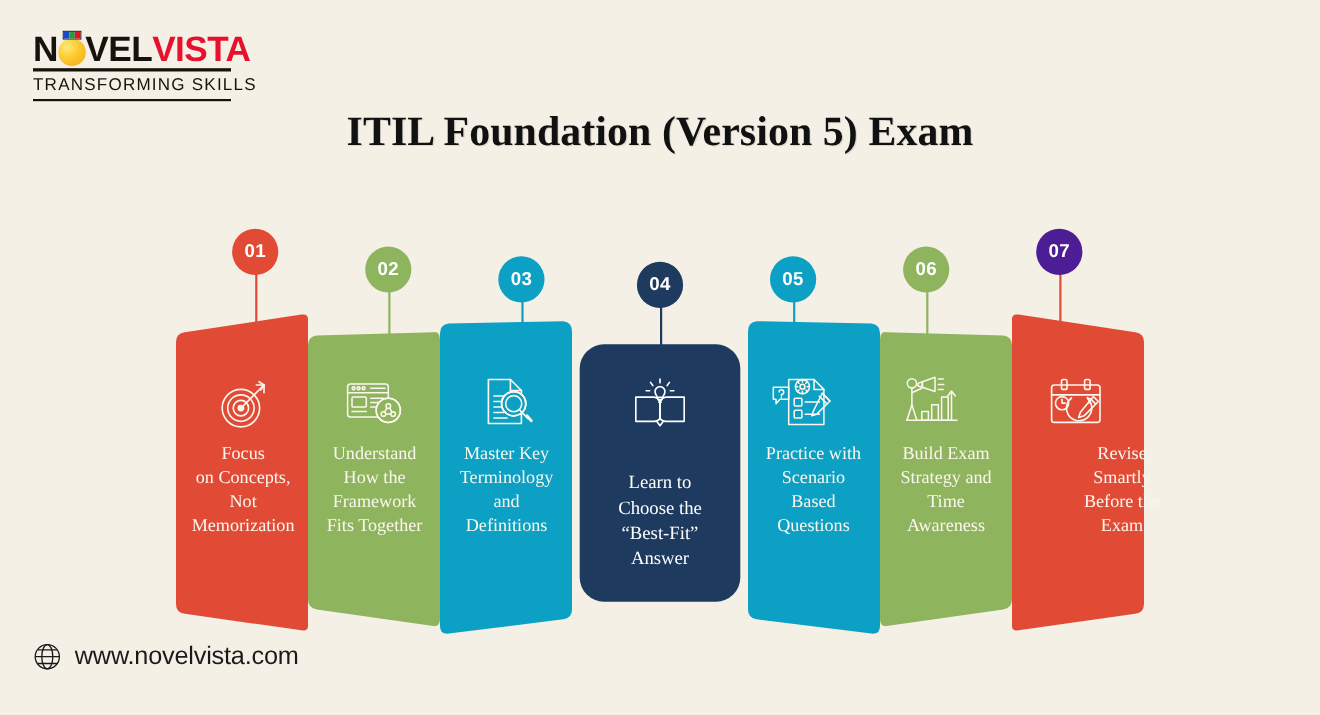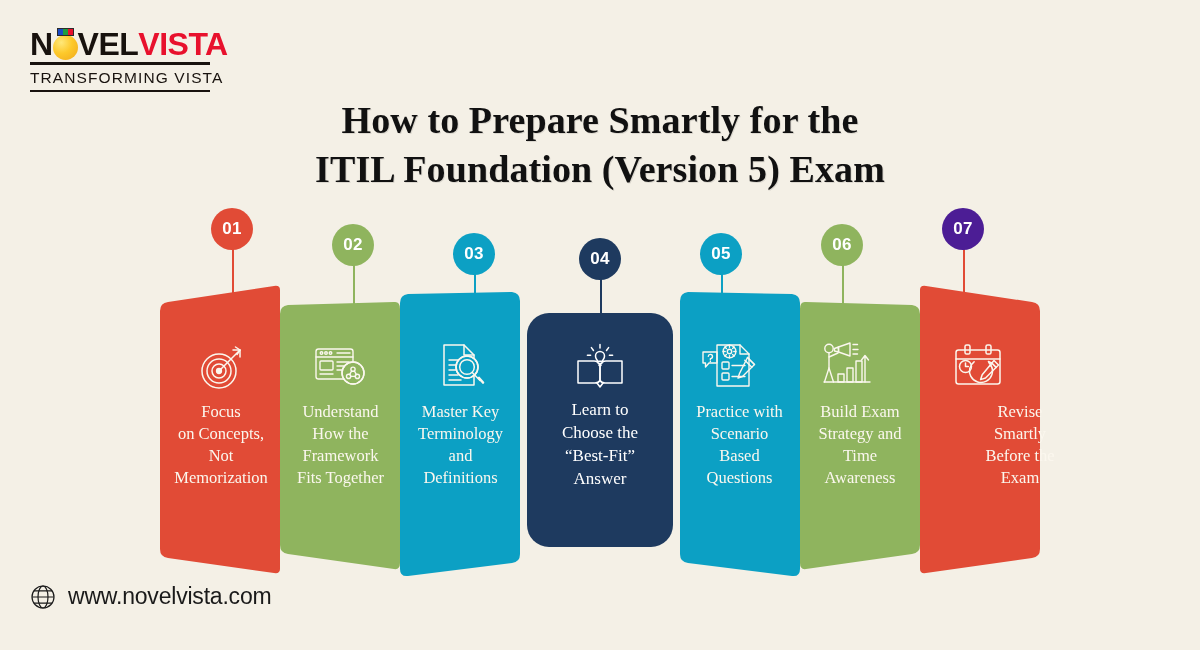--- a/index.html
+++ b/index.html
@@ -100,26 +100,25 @@
       <span class="cap">
           <i></i>
           <i></i>
           <i></i>
         </span>
     </span>
     <span class="logo-vel">VEL</span>
     <span class="logo-vista">VISTA</span>
   </div>
   <div class="logo-rule"></div>
-  <div class="logo-tag">TRANSFORMING VISTA</div>
+  <div class="logo-tag">TRANSFORMING SKILLS</div>
   <div class="logo-underline"></div>
 </div>
 
 <div id="title">
-  <span class="l1">How to Prepare Smartly for the</span>
   <span class="l2">ITIL Foundation (Version 5) Exam</span>
 </div>
 
 <svg id="ribbon" viewBox="0 0 1200 650">
   <defs>
     <clipPath id="cpAll">
         <rect x="0" y="270" width="1200" height="320"></rect>
       </clipPath>
   </defs>
 
@@ -284,21 +283,21 @@
   <div>Fits Together</div>
 </div>
 
 <div class="panel-txt" style="left:401px;top:401px;width:119px;">
   <div>Master Key</div>
   <div>Terminology</div>
   <div>and</div>
   <div>Definitions</div>
 </div>
 
-<div class="panel-txt hi" style="left:527px;top:398px;width:146px;">
+<div class="panel-txt hi" style="left:527px;top:427px;width:146px;">
   <div>Learn to</div>
   <div>Choose the</div>
   <div>“Best-Fit”</div>
   <div>Answer</div>
 </div>
 
 <div class="panel-txt" style="left:680px;top:401px;width:119px;">
   <div>Practice with</div>
   <div>Scenario</div>
   <div>Based</div>

